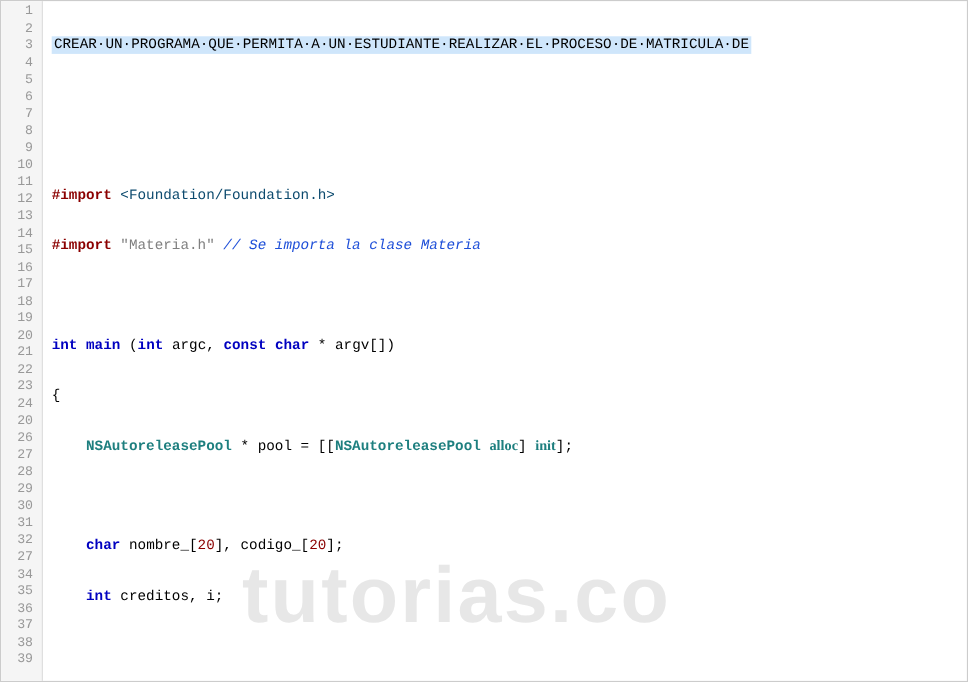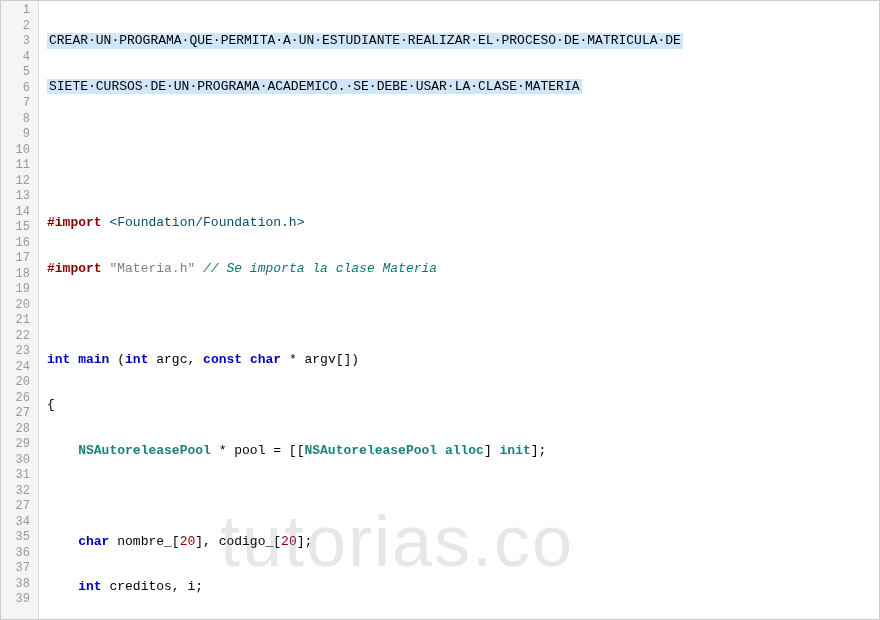--- a/index.html
+++ b/index.html
@@ -44,33 +44,33 @@
     }
     .highlight-block {
       background: #cfe6fb;
       display: inline-block;
       padding: 0 2px;
     }
     .kw { color: #0000c0; font-weight: bold; }
     .preproc { color: #8b0000; font-weight: bold; text-align: right; }
     .incl-sys { color: #0c4a6e; }
     .str { color: #808080; }
-    .comment { color: #0f766e; font-style: italic; font-family: Liberation Mono, monospace; }
+    .comment { color: #1d4ed8; font-style: italic; font-family: Liberation Mono, monospace; }
     .type { color: #1e7f7f; font-weight: bold; }
-    .method { color: #1e7f7f; font-weight: bold; }
+    .method { color: #1e7f7f; font-weight: bold; font-family: Liberation Serif, serif; }
     .num { color: #8b0000; }
     .header-right {
       padding-right: 2px;
     }
     .watermark {
       position: absolute;
       left: 220px;
       top: 500px;
       font-size: 72px;
-      font-weight: normal;
+      font-weight: bold;
       color: rgba(120,120,120,0.18);
       letter-spacing: 2px;
       pointer-events: none;
       font-family: Arial, sans-serif;
     }
   </style>
 </head>
 <body>
 
 <div class="editor">
@@ -110,21 +110,20 @@
       <div>27</div>
       <div>34</div>
       <div>35</div>
       <div>36</div>
       <div>37</div>
       <div>38</div>
       <div>39</div>
     </div>
   <div class="code">
     <div class="line header-right"><span class="highlight-block">CREAR·UN·PROGRAMA·QUE·PERMITA·A·UN·ESTUDIANTE·REALIZAR·EL·PROCESO·DE·MATRICULA·DE</span></div>
-    <div class="line header-right"><span class="highlight-block">SIETE·CURSOS·DE·UN·PROGRAMA·ACADEMICO.·SE·DEBE·USAR·LA·CLASE·MATERIA</span></div>
     <div class="line"></div>
     <div class="line"></div>
     <div class="line"><span class="preproc">#import</span> <span class="incl-sys">&lt;Foundation/Foundation.h&gt;</span></div>
     <div class="line"><span class="preproc">#import</span> <span class="str">"Materia.h"</span> <span class="comment">// Se importa la clase Materia</span></div>
     <div class="line"></div>
     <div class="line"><span class="kw">int</span> <span class="kw">main</span> <span>(</span><span class="kw">int</span><span> argc, </span><span class="kw">const</span><span class="kw"> char</span><span> * argv[])</span></div>
     <div class="line"><span>{</span></div>
     <div class="line">    <span class="type">NSAutoreleasePool</span><span> * pool = [[</span><span class="type">NSAutoreleasePool</span> <span class="method">alloc</span>] <span class="method">init</span><span>];</span></div>
     <div class="line"></div>
     <div class="line">    <span class="kw">char</span><span> nombre_[</span><span class="num">20</span><span>], codigo_[</span><span class="num">20</span><span>];</span></div>

